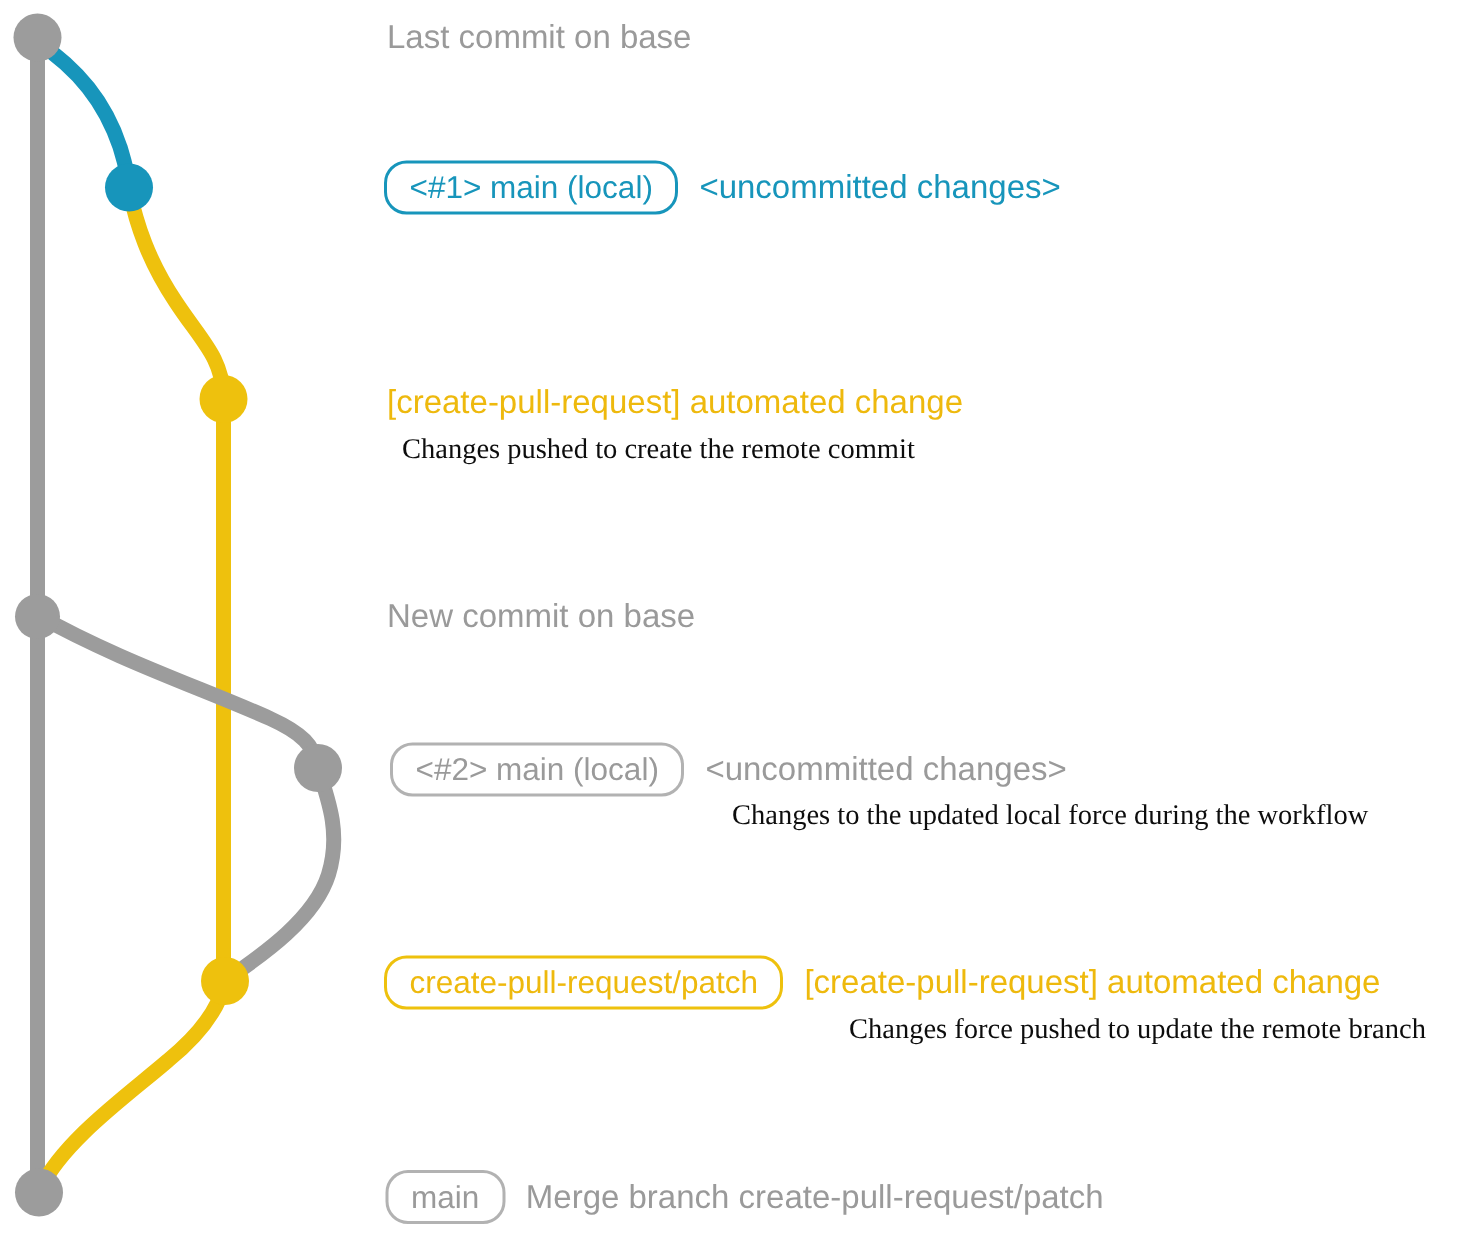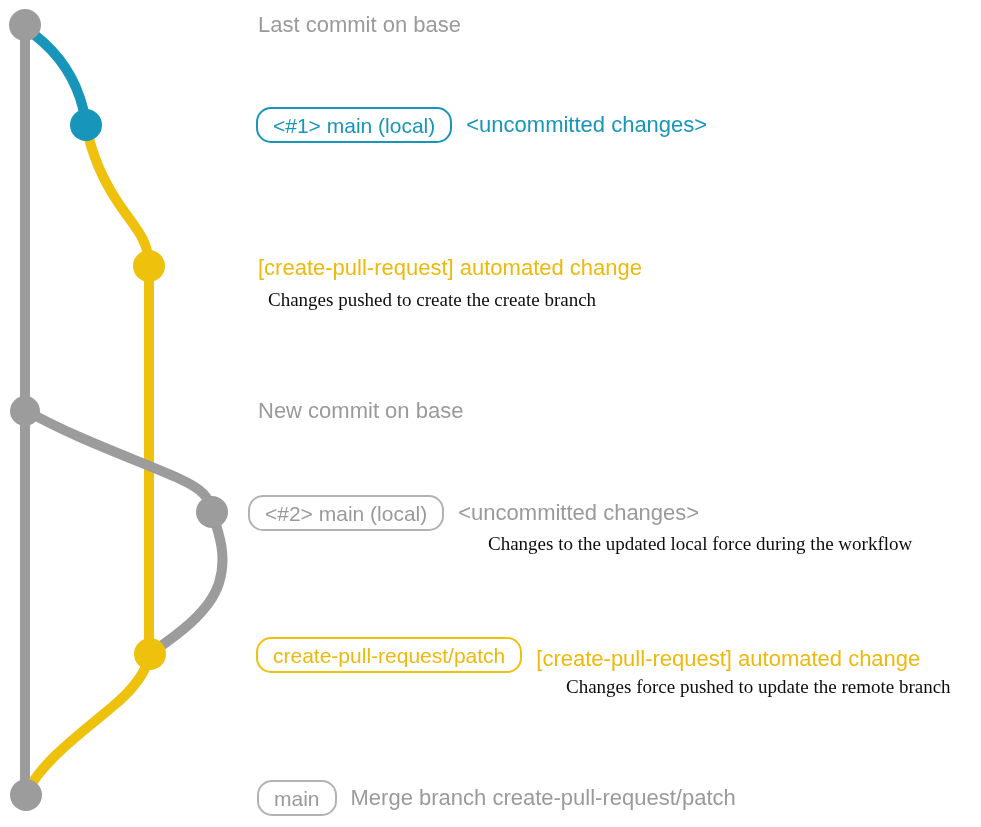--- a/index.html
+++ b/index.html
@@ -69,33 +69,33 @@
   </div>
 
   <div class="row" style="left:256px;top:107px;">
     <span class="badge badge-blue">&lt;#1&gt; main (local)</span>
     <span class="heading t-blue">&lt;uncommitted changes&gt;</span>
   </div>
 
   <div class="row" style="left:258px;top:254px;">
     <span class="heading t-yellow">[create-pull-request] automated change</span>
   </div>
-  <div class="desc" style="left:268px;top:289px;">Changes pushed to create the create branch</div>
+  <div class="desc" style="left:268px;top:289px;">Changes pushed to create the remote commit</div>
 
   <div class="row" style="left:258px;top:397px;align-items:center;">
     <span class="heading t-gray">New commit on base</span>
   </div>
 
-  <div class="row" style="left:248px;top:495px;">
+  <div class="row" style="left:260px;top:495px;">
     <span class="badge badge-gray">&lt;#2&gt; main (local)</span>
     <span class="heading t-gray">&lt;uncommitted changes&gt;</span>
   </div>
   <div class="desc" style="left:488px;top:533px;">Changes to the updated local force during the workflow</div>
 
-  <div class="row" style="left:256px;top:637px;align-items:flex-end;">
+  <div class="row" style="left:256px;top:637px;">
     <span class="badge badge-yellow">create-pull-request/patch</span>
     <span class="heading t-yellow">[create-pull-request] automated change</span>
   </div>
   <div class="desc" style="left:566px;top:676px;">Changes force pushed to update the remote branch</div>
 
   <div class="row" style="left:257px;top:780px;">
     <span class="badge badge-gray">main</span>
     <span class="heading t-gray">Merge branch create-pull-request/patch</span>
   </div>
 

